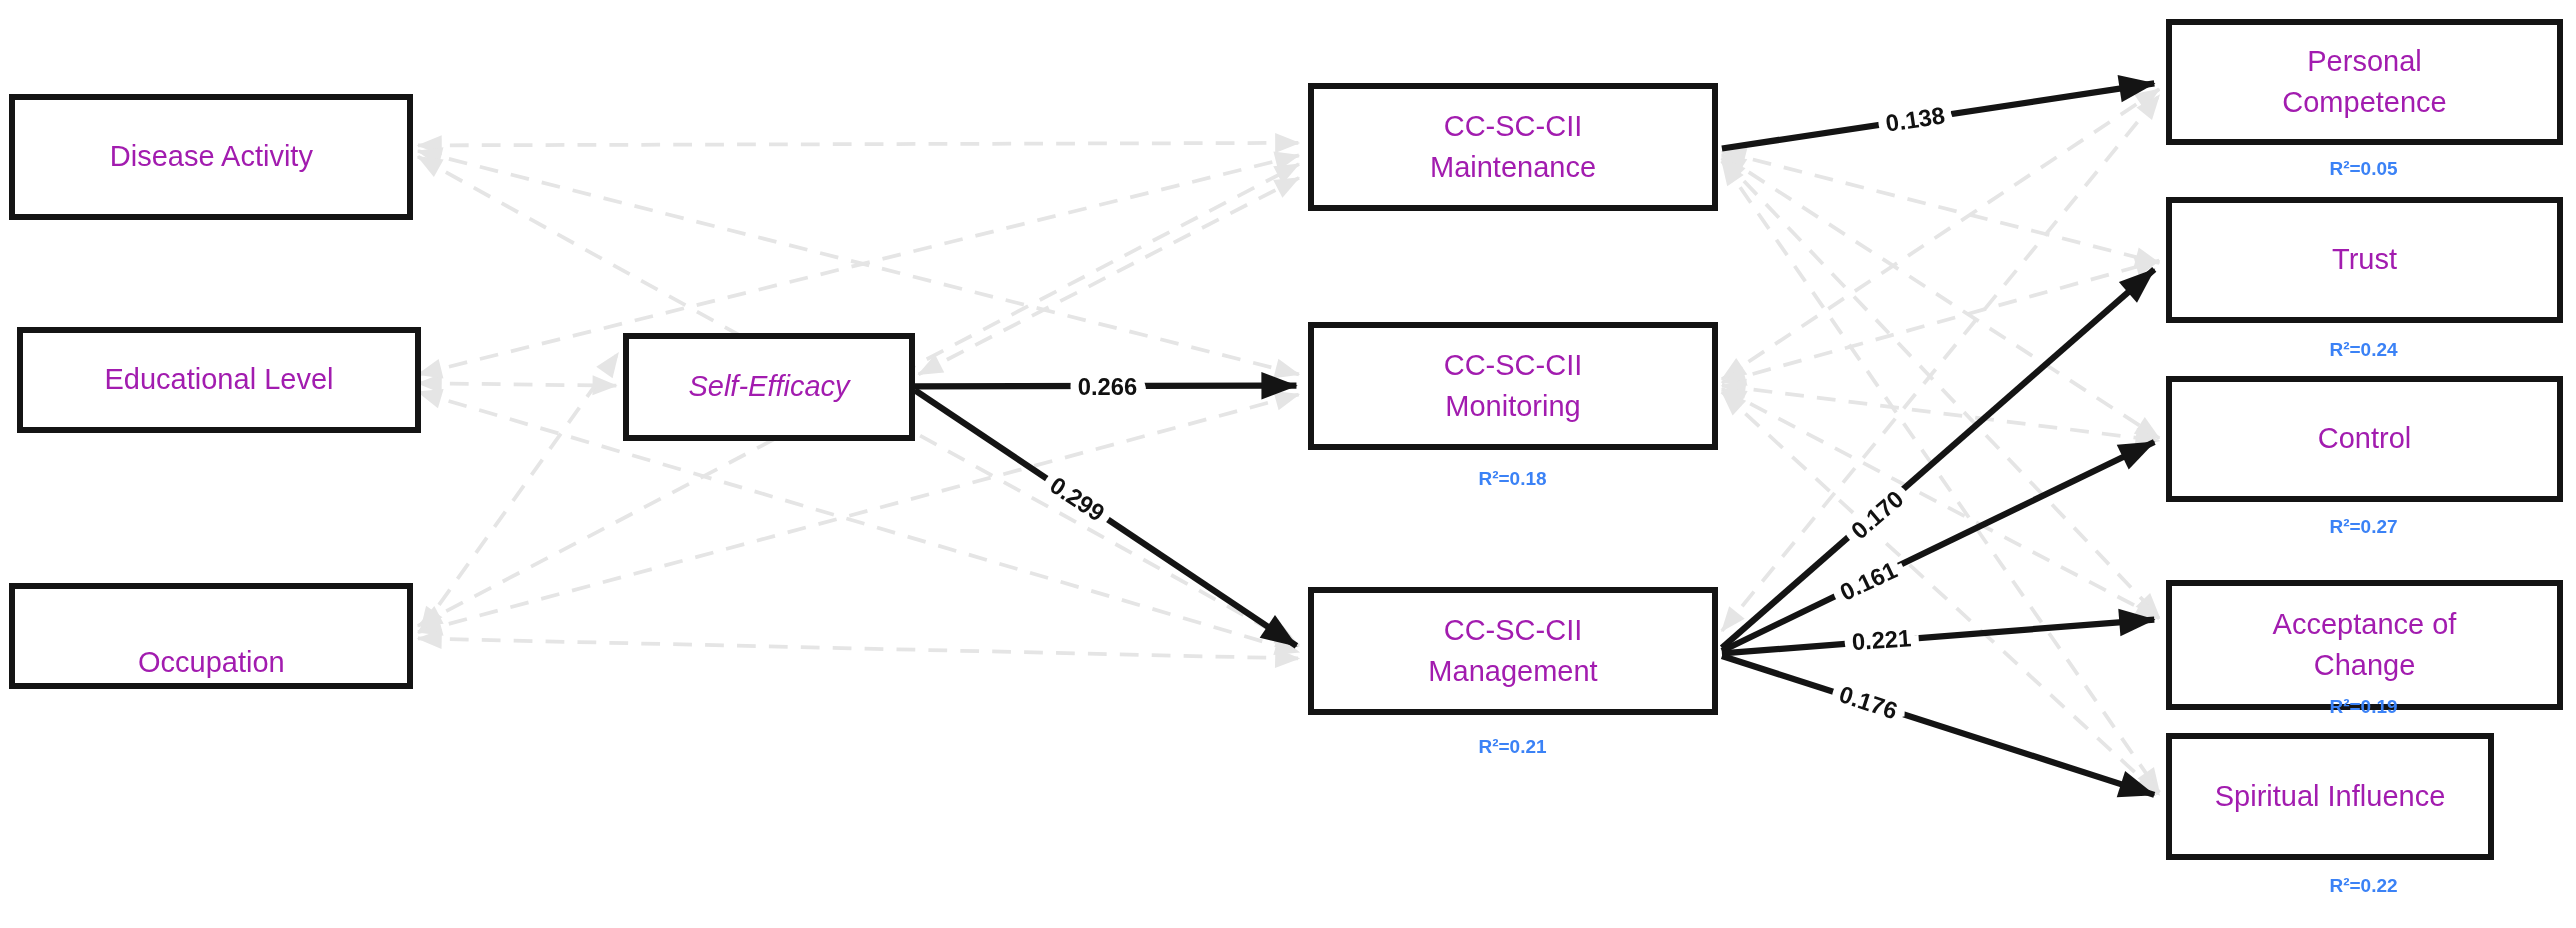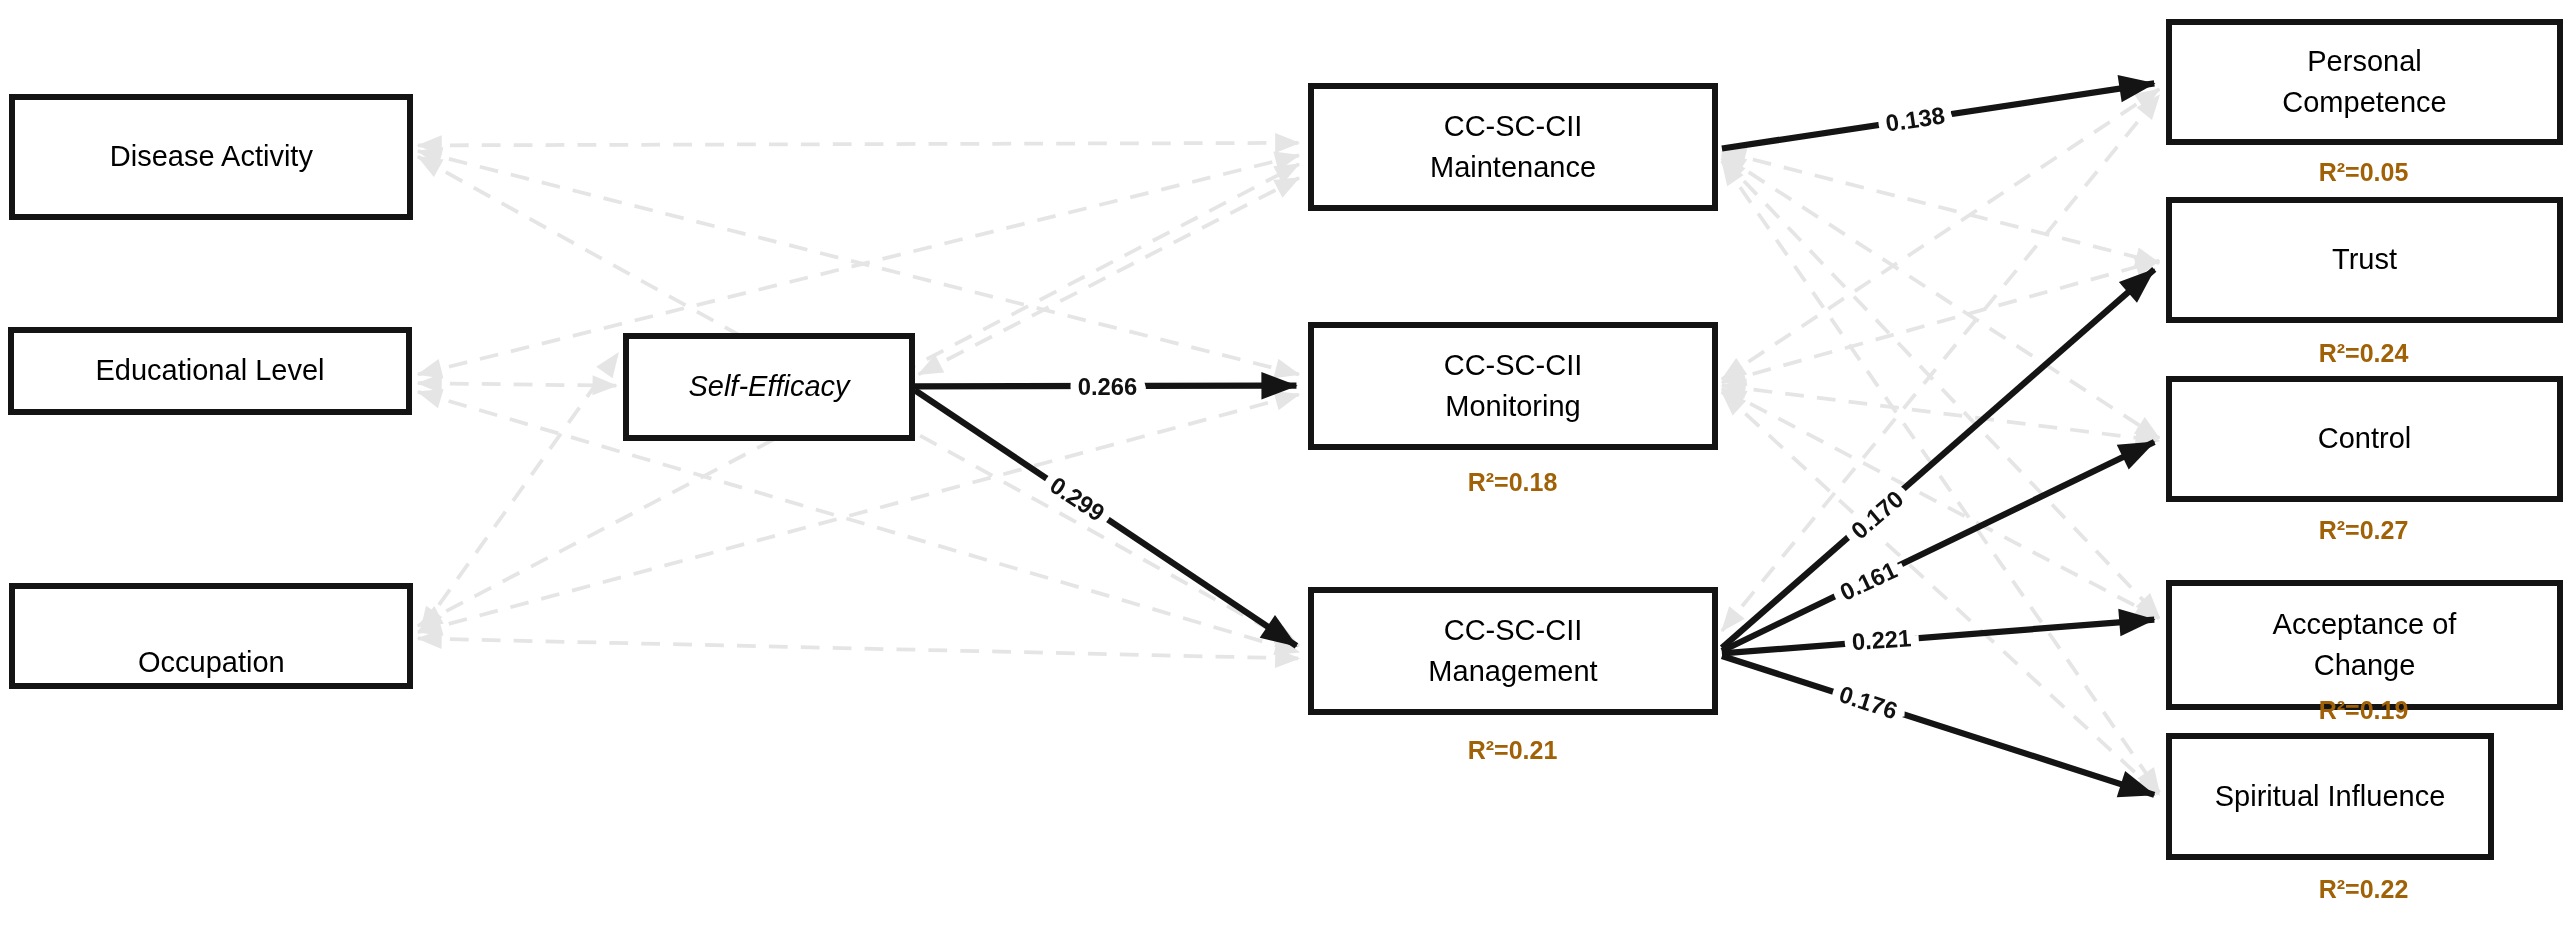--- a/index.html
+++ b/index.html
@@ -11,26 +11,26 @@
     overflow:hidden;
   }
   svg.edges{position:absolute;left:0;top:0;width:2576px;height:929px;}
   .node{
     position:absolute;
     box-sizing:border-box;
     border:6.9px solid #141414;
     background:#ffffff;
     display:flex;flex-direction:column;align-items:center;justify-content:center;
     text-align:center;
-    font-size:29px;line-height:1.42;color:#000000;
+    font-size:29px;line-height:1.42;color:#a21caf;
   }
   .node .ln{display:block;}
   .r2{
     position:absolute;width:225px;text-align:center;
-    font-size:25px;font-weight:bold;color:#a16207;
+    font-size:19px;font-weight:bold;color:#3b82f6;
   }
   .coef{
     font-size:38px;font-weight:bold;fill:#111111;
     stroke:#ffffff;stroke-width:26px;
     paint-order:stroke;
     text-anchor:middle;dominant-baseline:central;
   }
   .dashed line{stroke:#e5e5e5;stroke-width:6;stroke-dasharray:30 21;fill:none;}
   .solid line{stroke:#141414;stroke-width:10;fill:none;}
 </style>
@@ -90,21 +90,21 @@
       <text class="coef" transform="translate(3000 822) rotate(-40.7)">0.170</text>
       <text class="coef" transform="translate(2986 928) rotate(-25.3)">0.161</text>
       <text class="coef" transform="translate(3007 1022) rotate(-4)">0.221</text>
       <text class="coef" transform="translate(2986 1122) rotate(18.1)">0.176</text>
     </g>
   </svg>
 
   <div class="node" style="left:9.4px;top:94px;width:404px;height:126px;">
     <span class="ln">Disease Activity</span>
   </div>
-  <div class="node" style="left:8px;top:327px;width:404px;height:88px;justify-content:center;">
+  <div class="node" style="left:17px;top:327px;width:404px;height:106px;justify-content:center;">
     <span class="ln">Educational Level</span>
   </div>
   <div class="node" style="left:9.4px;top:583px;width:404px;height:106px;justify-content:flex-end;">
     <span class="ln">Occupation</span>
   </div>
 
   <div class="node" style="left:623px;top:333px;width:292px;height:108px;font-style:italic;">
     <span class="ln">Self-Efficacy</span>
   </div>
 

